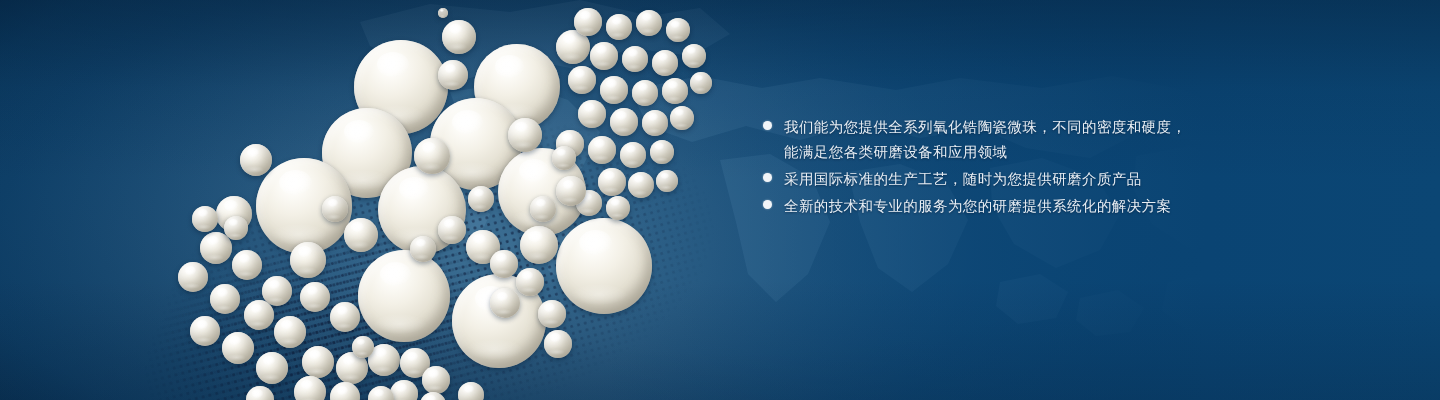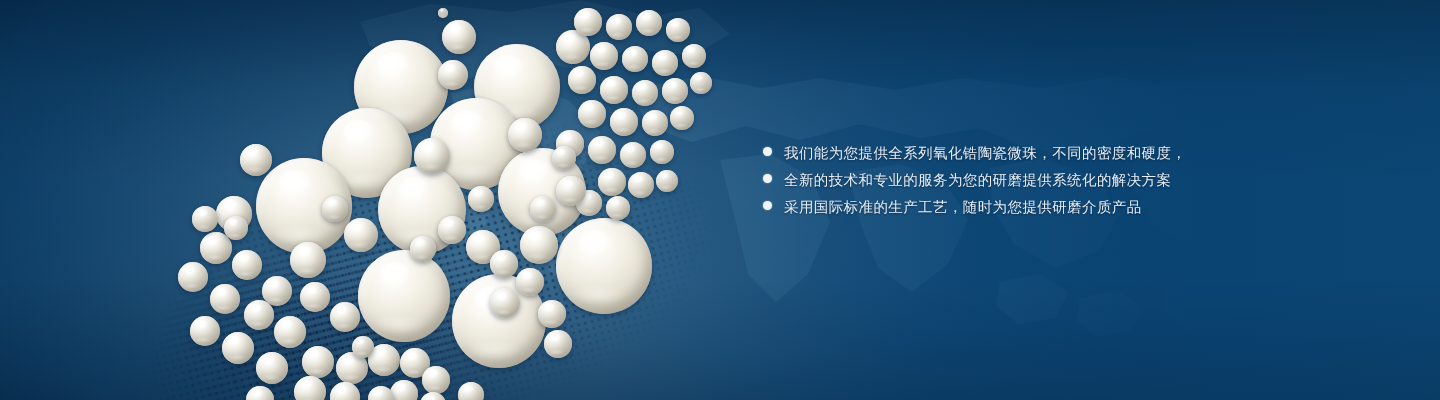--- a/index.html
+++ b/index.html
@@ -114,21 +114,21 @@
   }
   .title {
     color:#ffffff;
     font-size:30px;
     line-height:40px;
     letter-spacing:1.5px;
     font-weight:400;
     text-shadow:0 1px 3px rgba(0,20,45,0.55);
     white-space:nowrap;
   }
-  .bullets { margin-top:35px; }
+  .bullets { margin-top:9px; }
   .bullet-row {
     display:flex;
     align-items:flex-start;
     margin-bottom:2px;
   }
   .bullet-dot {
     flex:0 0 auto;
     width:9px; height:9px;
     border-radius:50%;
     background:#f2f5f8;
@@ -275,33 +275,34 @@
 
   <div class="content">
 
 
     <div class="bullets">
 
       <div class="bullet-row">
         <span class="bullet-dot"></span>
         <span class="bullet-text">
           <span>我们能为您提供全系列氧化锆陶瓷微珠，不同的密度和硬度，</span>
+          <span class="l2">能满足您各类研磨设备和应用领域</span>
+        </span>
+      </div>
+
+      <div class="bullet-row">
+        <span class="bullet-dot"></span>
+        <span class="bullet-text">
+          <span>采用国际标准的生产工艺，随时为您提供研磨介质产品</span>
         </span>
       </div>
 
       <div class="bullet-row">
         <span class="bullet-dot"></span>
         <span class="bullet-text">
           <span>全新的技术和专业的服务为您的研磨提供系统化的解决方案</span>
         </span>
       </div>
 
-      <div class="bullet-row">
-        <span class="bullet-dot"></span>
-        <span class="bullet-text">
-          <span>采用国际标准的生产工艺，随时为您提供研磨介质产品</span>
-        </span>
-      </div>
-
     </div>
   </div>
 
 </div>
 
 </body></html>

